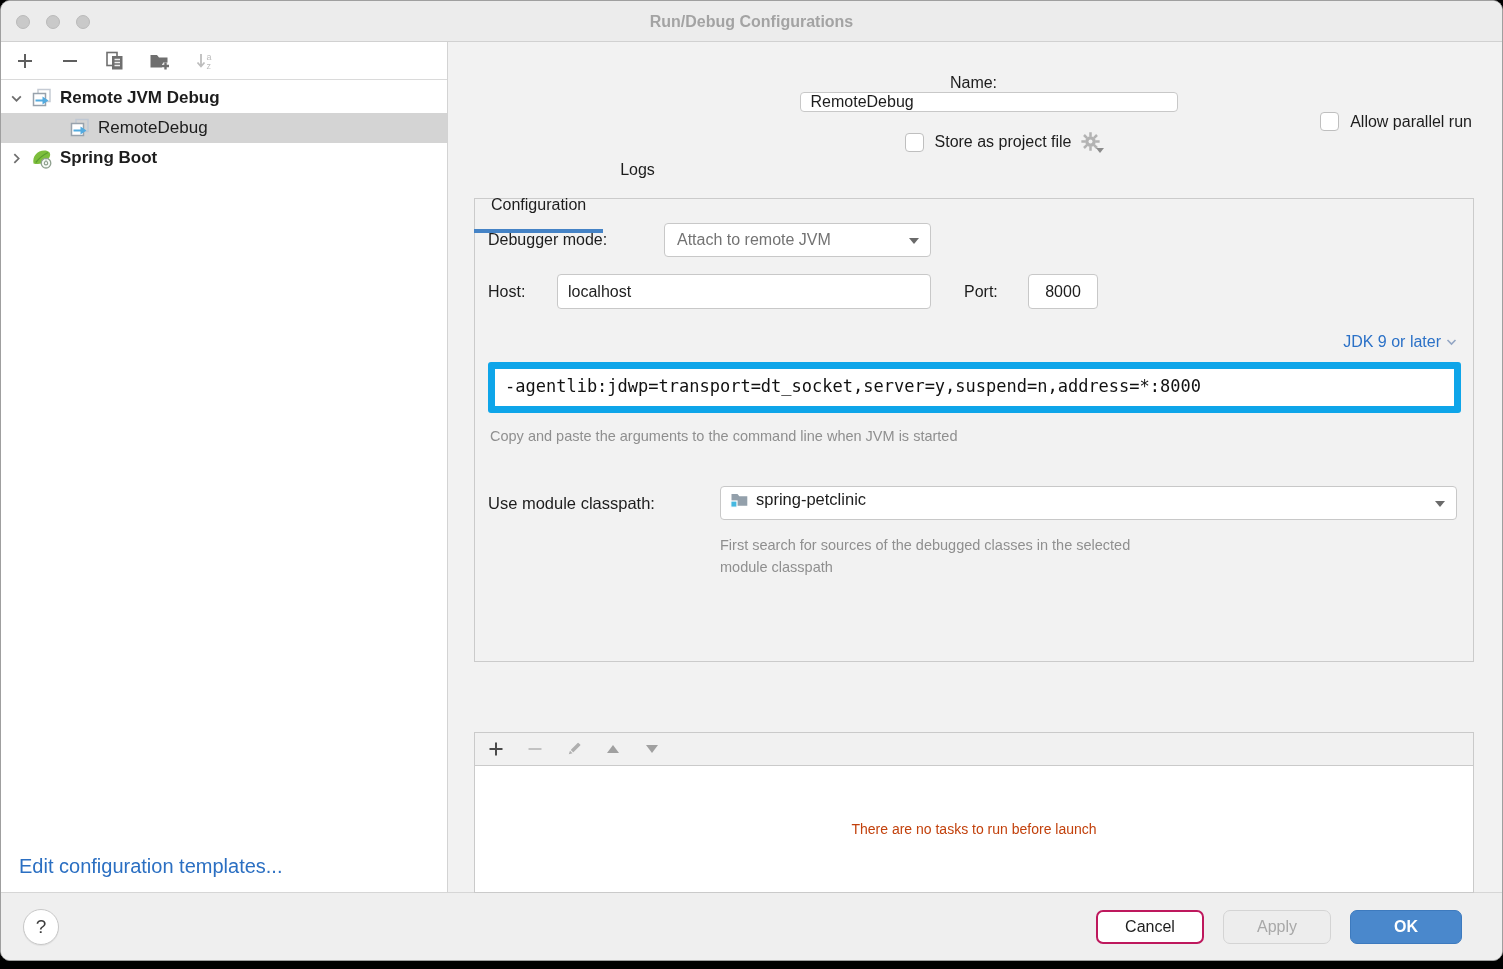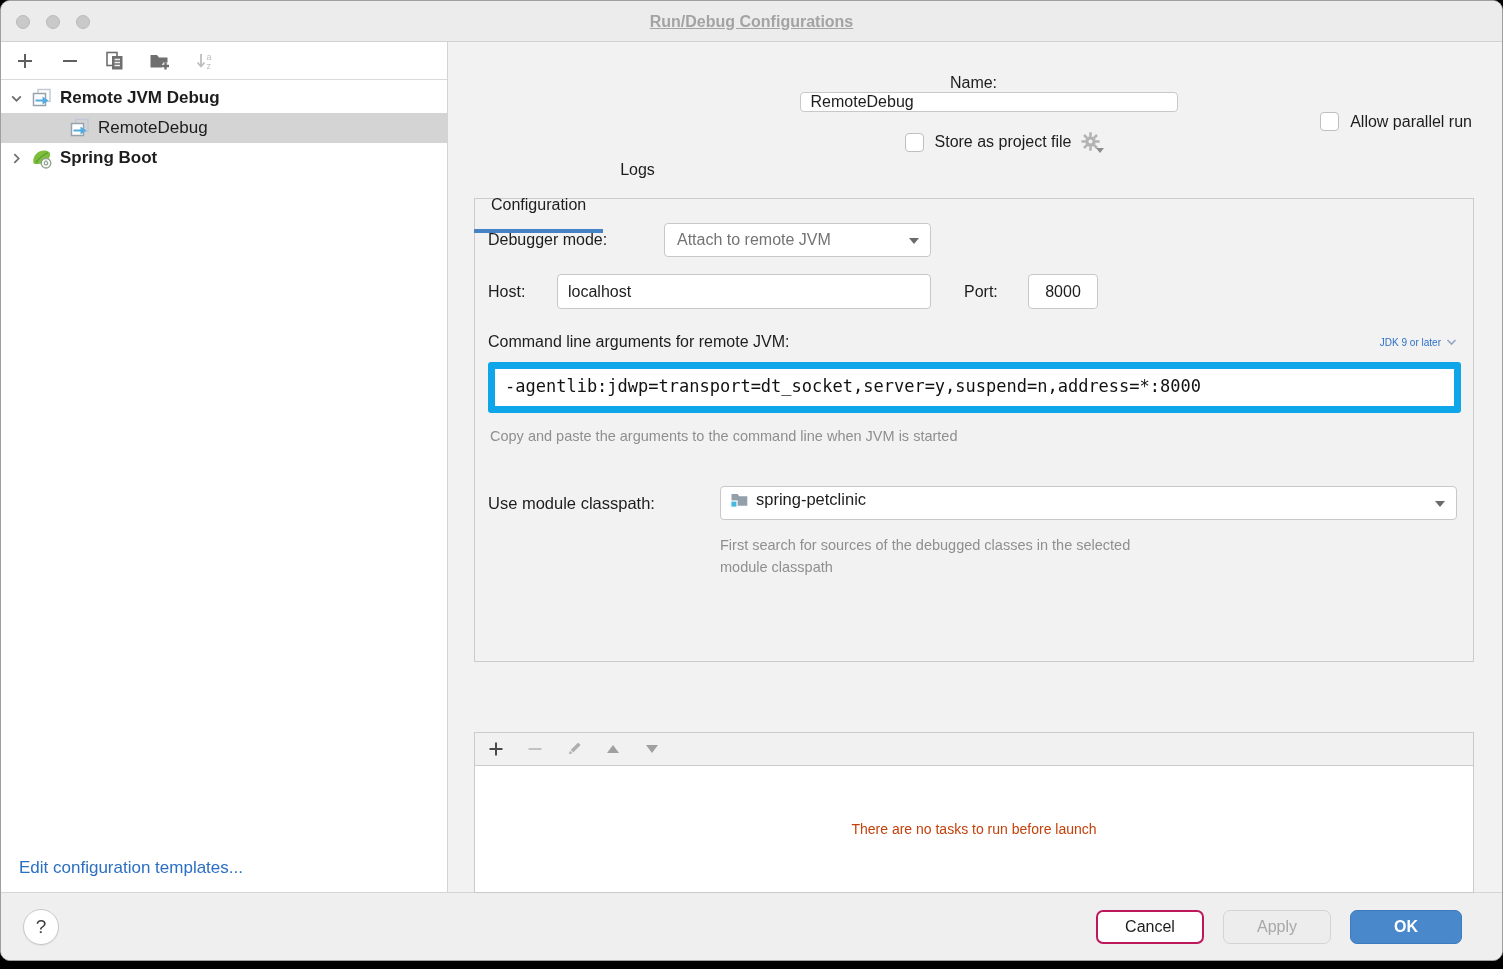--- a/index.html
+++ b/index.html
@@ -6,34 +6,34 @@
   html,body { background:#000; width:1503px; height:969px; font-family:"Liberation Sans","DejaVu Sans",sans-serif; }
   .window {
     position:absolute; top:0; left:0; width:1503px; height:961px;
     background:#F2F2F2; border-radius:10px; overflow:hidden;
     border:1px solid #9f9f9f; display:flex; flex-direction:column;
   }
   
   .titlebar { position:relative; height:41px; background:#ECECEC; border-bottom:1px solid #D1D1D1; flex:0 0 auto; }
   .traffic { position:absolute; left:15px; top:14px; display:flex; gap:16px; }
   .traffic span { width:14px; height:14px; border-radius:50%; background:#C9C9C9; border:1px solid #BABABA; display:block; }
-  .title { text-align:center; line-height:41px; font-size:16px; font-weight:bold; color:#A3A3A3;text-decoration:underline; }
+  .title { text-align:center; line-height:41px; font-size:16px; font-weight:bold; color:#A3A3A3; }
   
   .body-row { flex:1 1 auto; display:flex; min-height:0; }
   .sidebar { position:relative; width:447px; flex:0 0 447px; background:#FFFFFF; border-right:1px solid #D3D3D3; }
   .sb-toolbar { height:38px; border-bottom:1px solid #DADADA; display:flex; align-items:center; padding-left:13px; gap:23px; }
   .sb-toolbar .tbi { width:22px; height:20px; display:flex; align-items:center; justify-content:center; cursor:default; }
   .tree { padding-top:3px; }
   .tree-row { height:30px; display:flex; align-items:center; font-size:17px; color:#1D1D1D; cursor:default; }
   .tree-row.bold { font-weight:bold; }
   .tree-row.selected { background:#D4D4D4; }
   .chev { width:30px; display:flex; justify-content:center; align-items:center; flex:0 0 30px; }
   .ticon { width:22px; height:20px; margin-right:7px; display:flex; align-items:center; justify-content:center; }
   .indent { width:68px; flex:0 0 68px; }
-  .edit-link { position:absolute; left:18px; bottom:14px; font-size:17px; color:#2B6FC2; cursor:pointer; }
+  .edit-link { position:absolute; left:18px; bottom:14px; font-size:20px; color:#2B6FC2; cursor:pointer; }
   
   .main { position:relative; flex:1 1 auto; background:#F2F2F2; }
   .field-input { background:#fff; border:1px solid #C8C8C8; border-radius:4px; font-size:16px; color:#1D1D1D; padding:0 10px; font-family:"Liberation Sans","DejaVu Sans",sans-serif; }
   .name-row { position:absolute; top:32px; left:27px; right:30px; height:33px; display:flex; align-items:center;flex-direction:column; }
   .lbl { font-size:16px; color:#1D1D1D; }
   #name-input { width:378px; height:33px; margin-left:30px; }
   .cb-group { display:flex; align-items:center; }
   .checkbox { width:19px; height:19px; background:#fff; border:1px solid #BFBFBF; border-radius:4px; margin-right:11px; cursor:pointer; }
   .gear-wrap { position:relative; margin-left:9px; width:22px; height:22px; cursor:pointer; }
   .gear-caret { position:absolute; right:-2px; bottom:0; width:0; height:0; border-left:4px solid transparent; border-right:4px solid transparent; border-top:5px solid #8C8C8C; }
@@ -41,21 +41,21 @@
   .tabs { position:absolute; top:119px; left:26px; display:flex; z-index:2; }
   .tab { padding:0 17px; height:37px; font-size:16px; color:#1D1D1D; display:flex; align-items:flex-start; cursor:pointer; }
   .tab.active { border-bottom:4px solid #4583C6;margin-top:35px; }
   
   .config-panel { position:absolute; top:156px; left:26px; width:1000px; height:464px; border:1px solid #CBCBCB; }
   .cp-row { position:absolute; display:flex; align-items:center; }
   .select-box { position:relative; background:#fff; border:1px solid #C8C8C8; border-radius:4px; height:34px; display:flex; align-items:center; padding:0 30px 0 12px; font-size:16px; color:#737373; cursor:pointer; }
   .dd-arrow { position:absolute; right:11px; top:14px; width:0; height:0; border-left:5px solid transparent; border-right:5px solid transparent; border-top:6px solid #6A6A6A; }
   .cmd-box { position:absolute; top:163px; left:13px; width:973px; height:51px; background:#fff; border:7px solid #0ea5e9; border-radius:3px; padding:7px 10px; font-family:"DejaVu Sans Mono","Liberation Mono",monospace; font-size:17px; color:#111; white-space:nowrap; overflow:hidden; cursor:text; }
   .hint { color:#8F8F8F; font-size:14.5px; line-height:22px; }
-  .jdk-link { display:flex; align-items:center; gap:5px; color:#2B71C7; font-size:10px; cursor:pointer; }
+  .jdk-link { display:flex; align-items:center; gap:5px; color:#2B71C7; font-size:16px; cursor:pointer; }
   .module-combo { position:absolute; top:287px; left:245px; width:737px; height:34px; background:#fff; border:1px solid #C8C8C8; border-radius:4px; display:flex; align-items:center; padding:0 30px 8px 9px; font-size:16.5px; color:#1D1D1D; cursor:pointer; }
   .module-combo .micon { margin-right:8px; display:flex; }
   
   .bl-header { position:absolute; top:657px; left:26px; right:29px; height:22px; display:flex; align-items:center; }
   .bl-tri { width:0; height:0; border-left:6px solid transparent; border-right:6px solid transparent; border-top:7px solid #3E3E3E; margin-left:6px; margin-right:12px; cursor:pointer; }
   .bl-title { font-size:16.5px; color:#1D1D1D; margin-right:14px; }
   .bl-line { flex:1; height:1px; background:#D6D6D6; }
   .bl-toolbar { position:absolute; top:690px; left:26px; width:1000px; height:34px; background:#F1F1F1; border:1px solid #CACACA; display:flex; align-items:center; padding-left:12px; gap:21px; }
   .bl-toolbar .tbi { width:18px; height:18px; display:flex; align-items:center; justify-content:center; cursor:default; }
   .tri-up { width:0; height:0; border-left:6px solid transparent; border-right:6px solid transparent; border-bottom:8px solid #A0A0A0; }
@@ -213,23 +213,20 @@
 
         <div class="cp-row" style="top:75px; left:13px; height:35px;">
           <span class="lbl">Host:</span>
         </div>
         <input class="field-input" type="text" style="position: absolute; top: 75px; left: 82px; width: 374px; height: 35px;" value="localhost">
         <div class="cp-row" style="top:75px; left:489px; height:35px;">
           <span class="lbl">Port:</span>
         </div>
         <input class="field-input" type="text" style="position: absolute; top: 75px; left: 553px; width: 70px; height: 35px; text-align: center; padding: 0px 4px;" value="8000">
 
-        <div class="cp-row" style="top:132px; left:13px; height:22px;">
-          <span class="lbl">Command line arguments for remote JVM:</span>
-        </div>
         <div class="cp-row" style="top:132px; right:16px; height:22px;">
           <span class="jdk-link">
             <span>JDK 9 or later</span>
             <svg width="11" height="8" viewBox="0 0 11 8">
                 <path d="M1.5 2 L5.5 6 L9.5 2" stroke="#93A6C4" stroke-width="1.6" fill="none"></path>
               </svg>
           </span>
         </div>
 
         <div class="cmd-box">-agentlib:jdwp=transport=dt_socket,server=y,suspend=n,address=*:8000</div>

